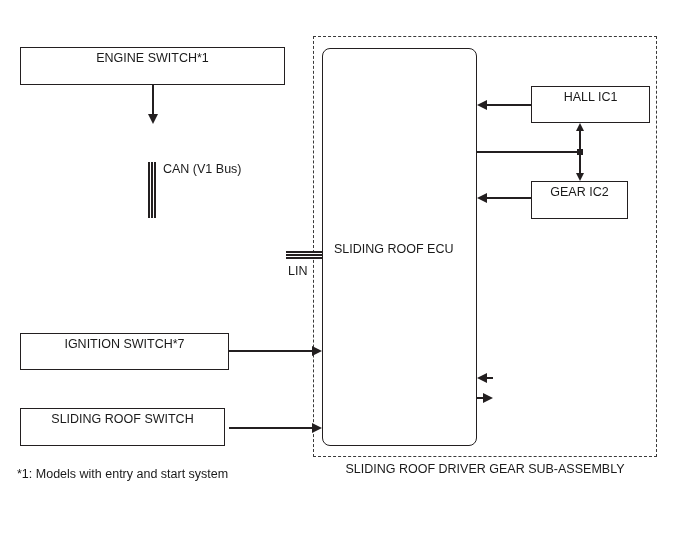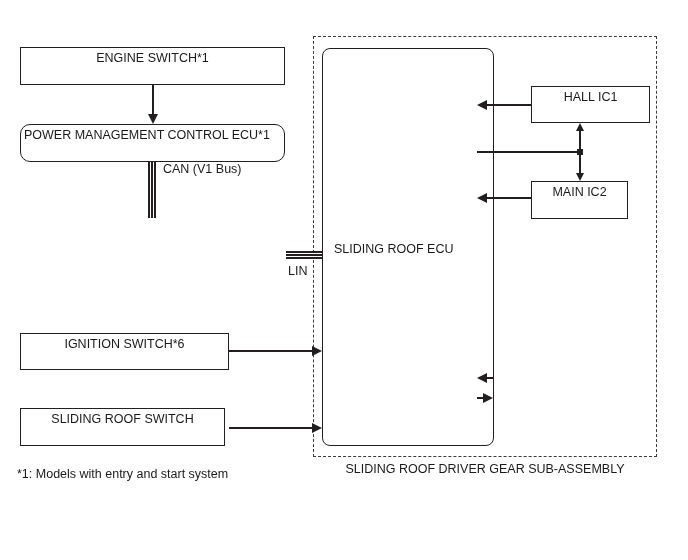--- a/index.html
+++ b/index.html
@@ -55,45 +55,42 @@
 </style>
 </head>
 <body>
 
 <div id="stage">
 
   <div class="box center" style="left:20px;top:47px;width:265px;height:38px;">
     <span class="lbl">ENGINE SWITCH*1</span>
   </div>
 
-  <div class="box r10" style="left:20px;top:124px;width:265px;height:38px;">
-    <span class="lbl" style="padding-left:3px;">POWER MANAGEMENT CONTROL ECU*1</span>
-  </div>
 
 
   <div class="box center" style="left:20px;top:333px;width:209px;height:37px;">
-    <span class="lbl">IGNITION SWITCH*6</span>
+    <span class="lbl">IGNITION SWITCH*7</span>
   </div>
 
   <div class="box center" style="left:20px;top:408px;width:205px;height:38px;">
     <span class="lbl">SLIDING ROOF SWITCH</span>
   </div>
 
   <div class="dashed" style="left:313px;top:36px;width:344px;height:421px;"></div>
 
-  <div class="box r8" style="left:322px;top:48px;width:172px;height:398px;">
+  <div class="box r8" style="left:322px;top:48px;width:155px;height:398px;">
     <span class="lbl" style="position:absolute;left:11px;top:193px;padding:0;">SLIDING ROOF ECU</span>
   </div>
 
   <div class="box center" style="left:531px;top:86px;width:119px;height:37px;">
     <span class="lbl">HALL IC1</span>
   </div>
 
   <div class="box center" style="left:531px;top:181px;width:97px;height:38px;">
-    <span class="lbl">MAIN IC2</span>
+    <span class="lbl">GEAR IC2</span>
   </div>
 
 
   <div class="vline" style="left:152px;top:85px;width:2px;height:30px;"></div>
   <div class="ah ah-down" style="left:148px;top:114px;"></div>
 
   <div class="bus-v" style="left:148px;top:162px;height:56px;"></div>
   <div class="floating" style="left:163px;top:162px;">CAN (V1 Bus)</div>
 
   <div class="bus-h" style="left:286px;top:251px;width:36px;"></div>

